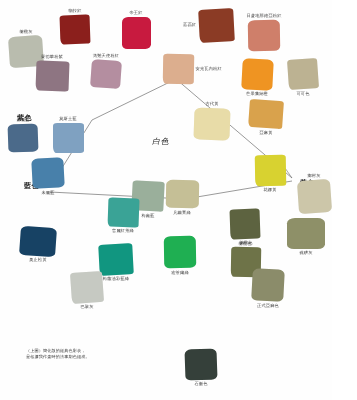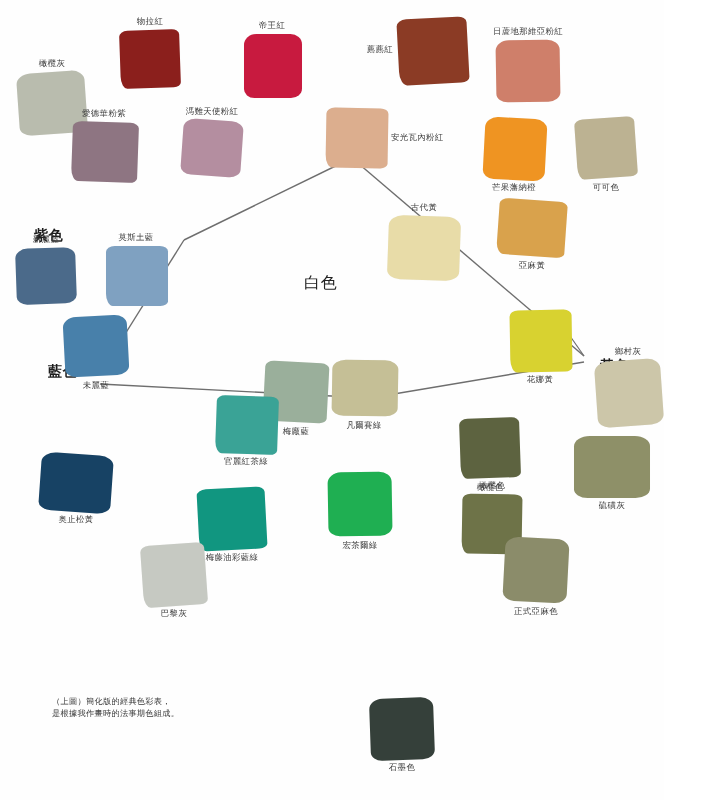--- a/index.html
+++ b/index.html
@@ -98,21 +98,21 @@
     <line x1="185" y1="199" x2="292" y2="181" stroke="#6e6e6e" stroke-width="0.7"></line>
 
     <line x1="292" y1="178" x2="285" y2="168" stroke="#6e6e6e" stroke-width="0.6"></line>
   </svg>
 
   <div class="node-label" style="left:170px; top:66px;">紅</div>
   <div class="node-label" style="left:17px; top:113px;">紫色</div>
   <div class="node-label" style="left:24px; top:181px;">藍色</div>
   <div class="node-label" style="left:182px; top:190px;">綠色</div>
   <div class="node-label" style="left:300px; top:178px;">黃色</div>
-  <div class="node-label center" style="left:152px; top:136px;">白色</div>
+  <div class="node-label center" style="left:152px; top:136px;font-style:italic;">白色</div>
 
   <div id="caption">
     <span class="cap-line">（上圖）簡化版的經典色彩表，</span>
     <span class="cap-line">是根據我作畫時的法事期色組成。</span>
   </div>
 
   <div id="swatch-layer">
       <div class="swatch-group" style="left: 9px; top: 35.5px; width: 34px; height: 31px;">
         <div class="swatch" style="width: 34px; height: 31px; background: rgb(185, 188, 174); border-radius: 21% 20% 19% 18% / 17% 16% 15% 14%; transform: rotate(-4deg);"></div>
         <div class="swatch-label label-above">橄欖灰</div>

